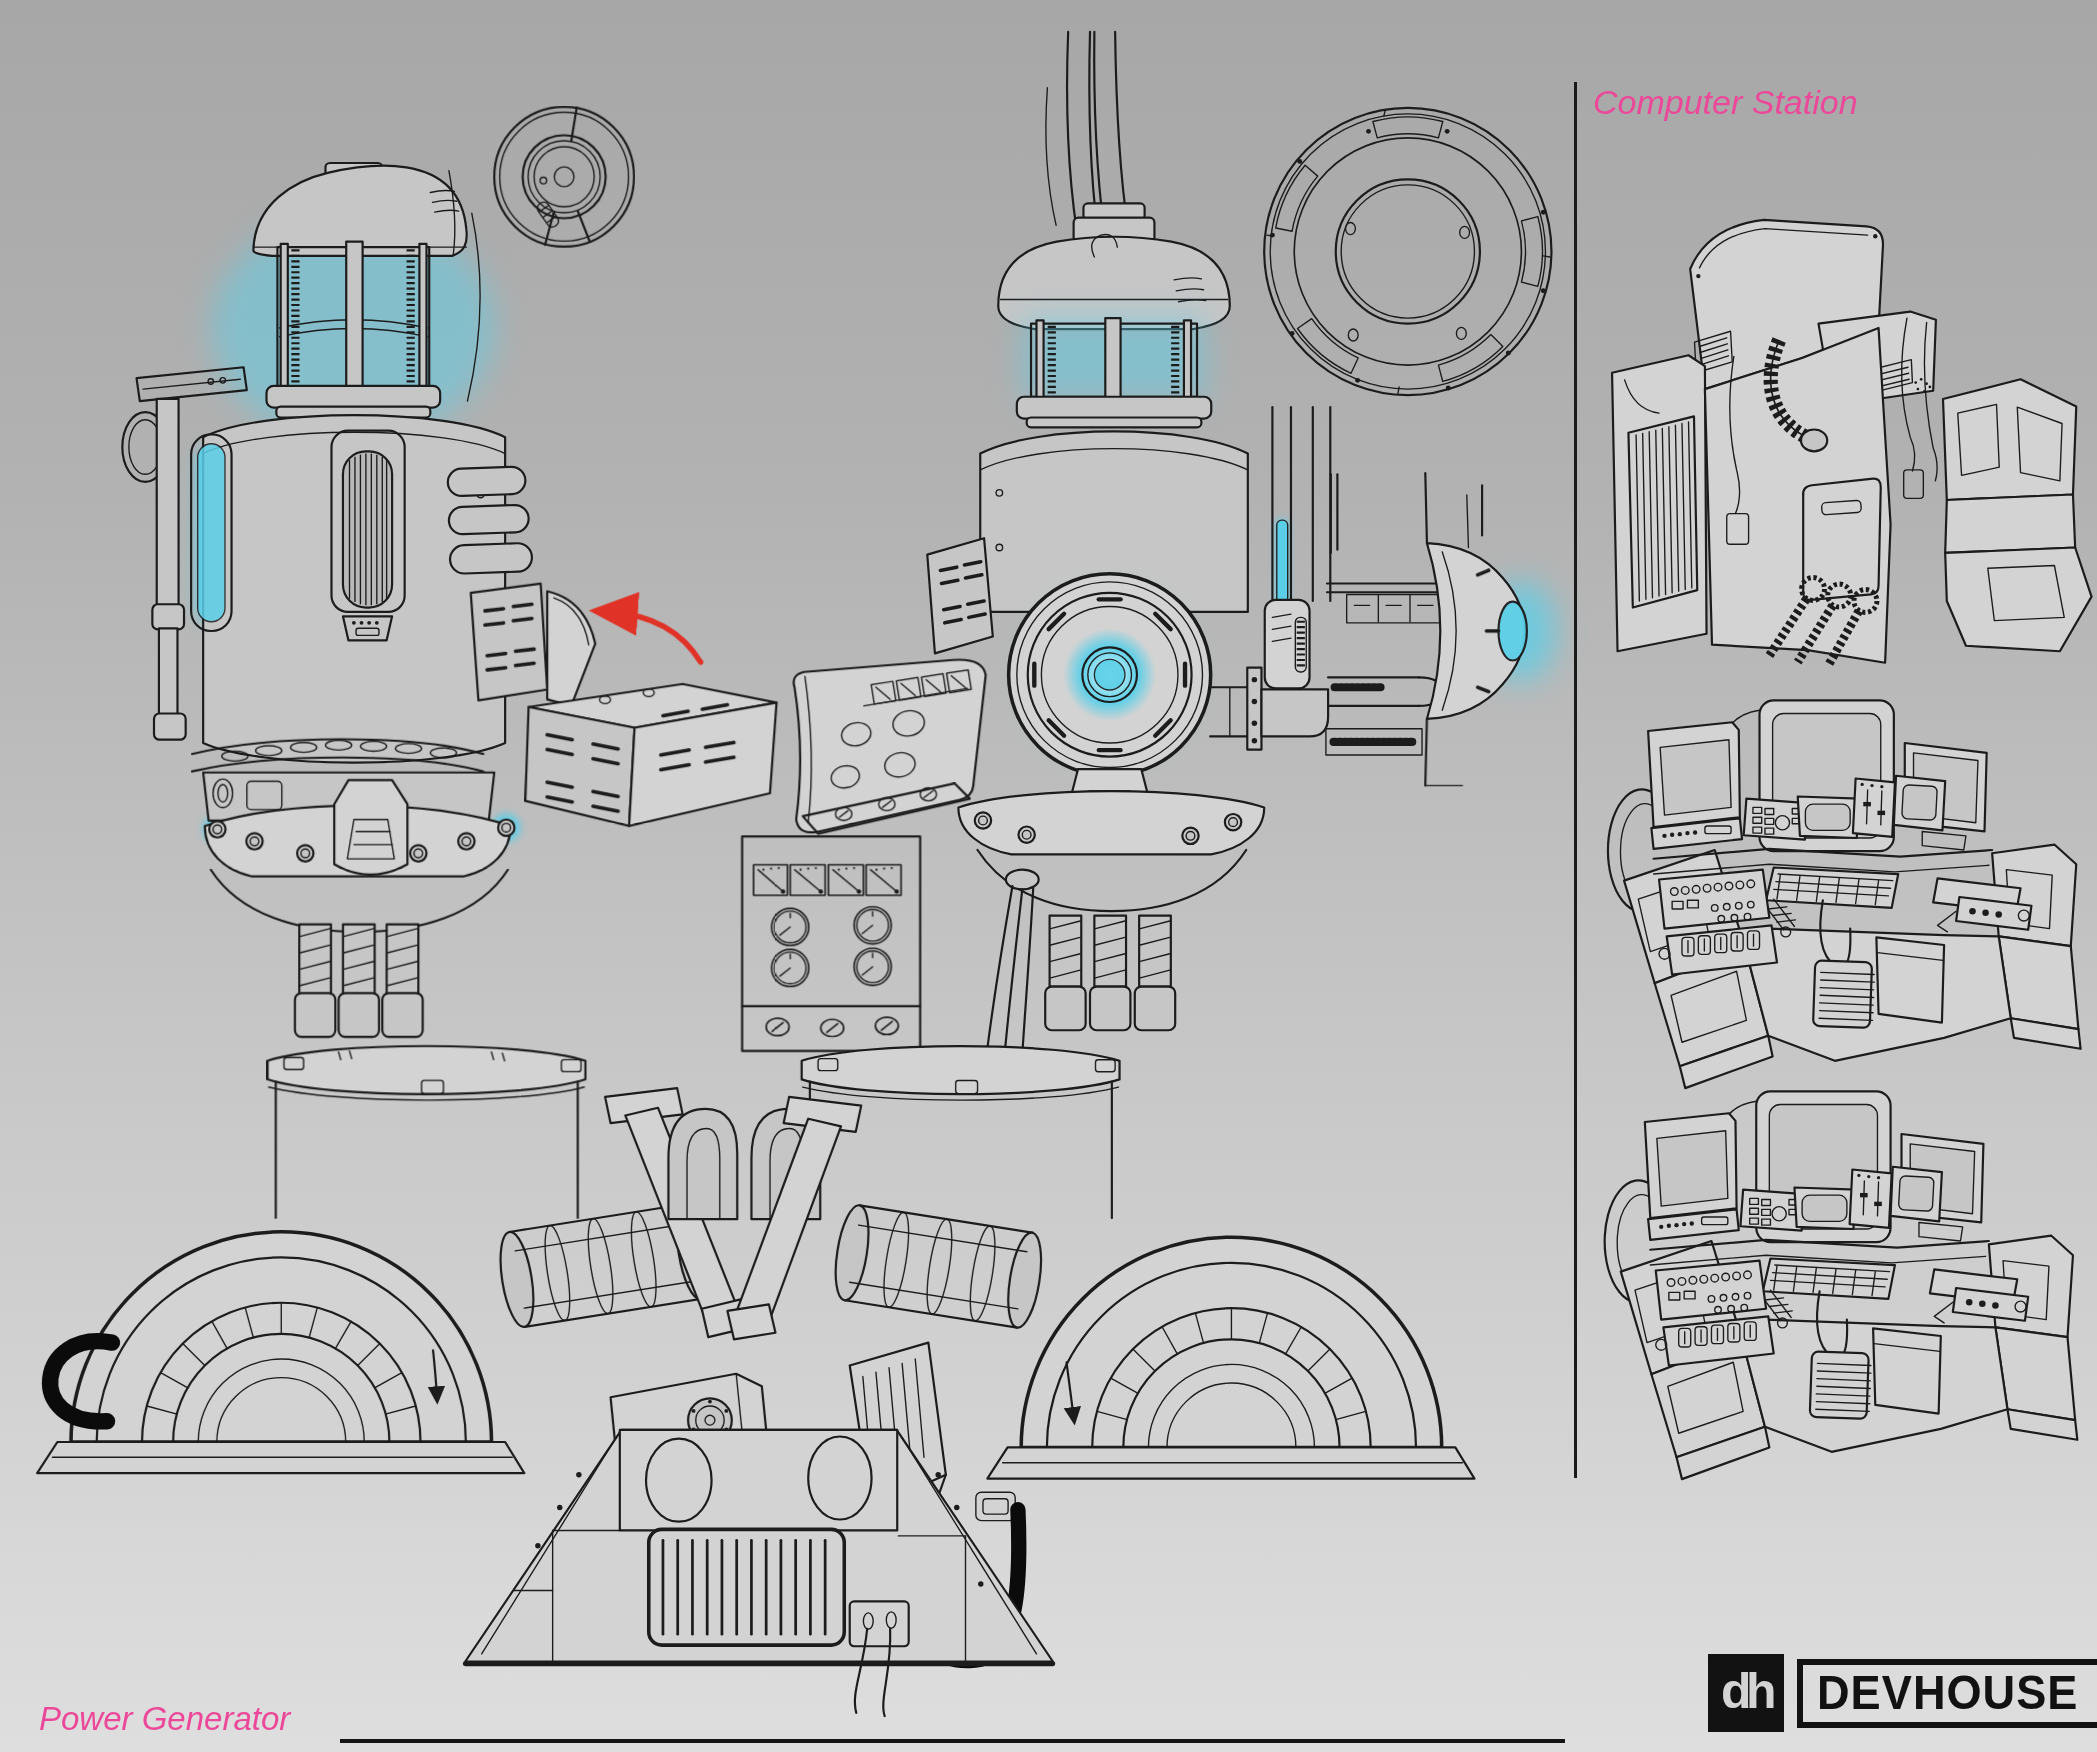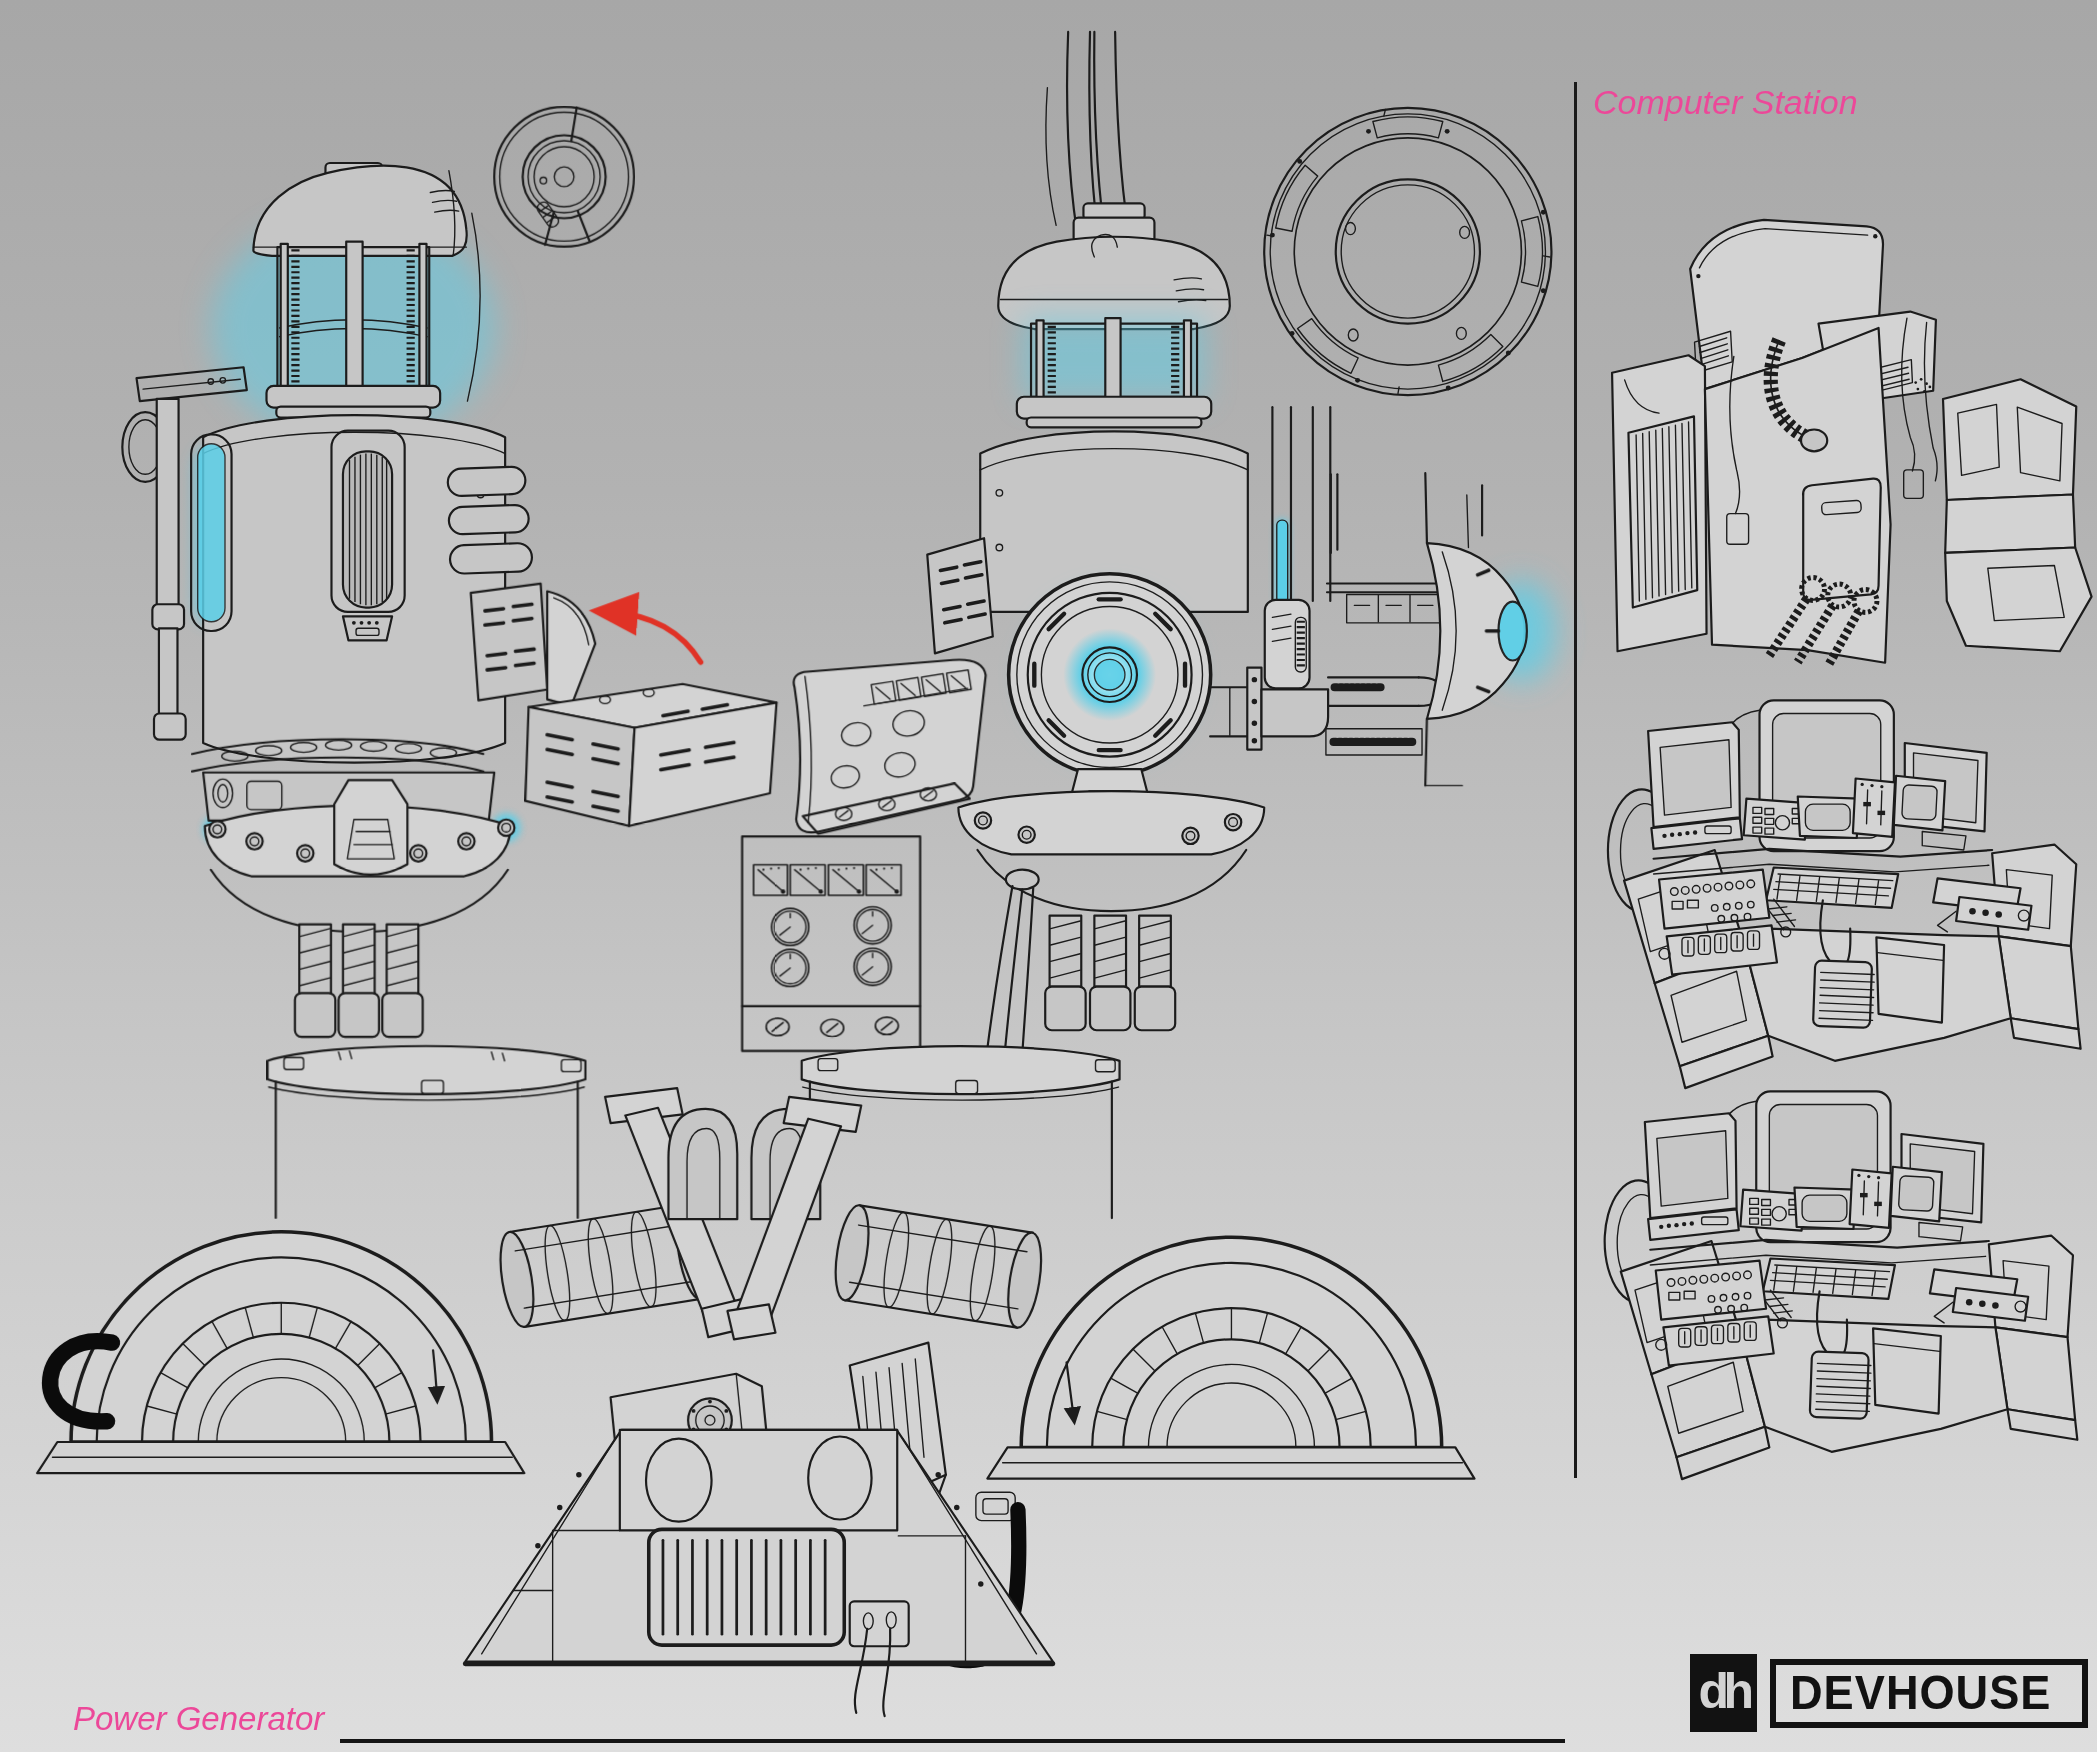--- a/index.html
+++ b/index.html
@@ -21,25 +21,25 @@
   .k6{stroke-width:6.5}
   .k9{stroke-width:9}
   .fa{fill:var(--tone-a)}
   .fb{fill:var(--tone-b)}
   .fc{fill:var(--tone-c)}
   .glowfill{fill:var(--glow)}
   .rail{stroke:var(--ink);stroke-width:15;stroke-dasharray:4 6;fill:none}
   .blackline{stroke:var(--blk);fill:none;stroke-linecap:round}
   .lbl{position:absolute;font-style:italic;color:#ec4899;white-space:nowrap;}
   #lbl-computer-station{left:1593px;top:83px;font-size:34px;}
-  #lbl-power-generator{left:39px;top:1700px;font-size:33px;margin-left:34px;}
+  #lbl-power-generator{left:39px;top:1700px;font-size:33px;}
   #footer-rule{position:absolute;left:340px;top:1739px;width:1225px;height:3.8px;background:#141414;}
   #divider{position:absolute;left:1574px;top:82px;width:2.7px;height:1396px;background:#1a1a1a;}
   #logo{position:absolute;left:1690px;top:1654px;display:flex;align-items:center;gap:13px;}
-  #logo .sq{width:67px;height:78px;background:#121212;display:flex;align-items:center;justify-content:center;}
+  #logo .sq{width:76px;height:78px;background:#121212;display:flex;align-items:center;justify-content:center;margin-left:18px;}
   #logo .sq span{color:#d3d3d3;font-weight:bold;font-size:50px;letter-spacing:-5.5px;transform:translateY(-2.2px);}
   #logo .word{border:6px solid #121212;height:57px;display:flex;align-items:flex-start;padding:0 14px;}
   #logo .word span{font-weight:bold;font-size:48px;letter-spacing:1.1px;transform:scaleX(.94);transform-origin:left center;color:#121212;}
 </style>
 </head>
 <body>
 
 <svg id="art" width="2097" height="1753" viewBox="0 0 3840 3209">
   <defs>
     <filter id="b28" x="-80%" y="-80%" width="260%" height="260%">

